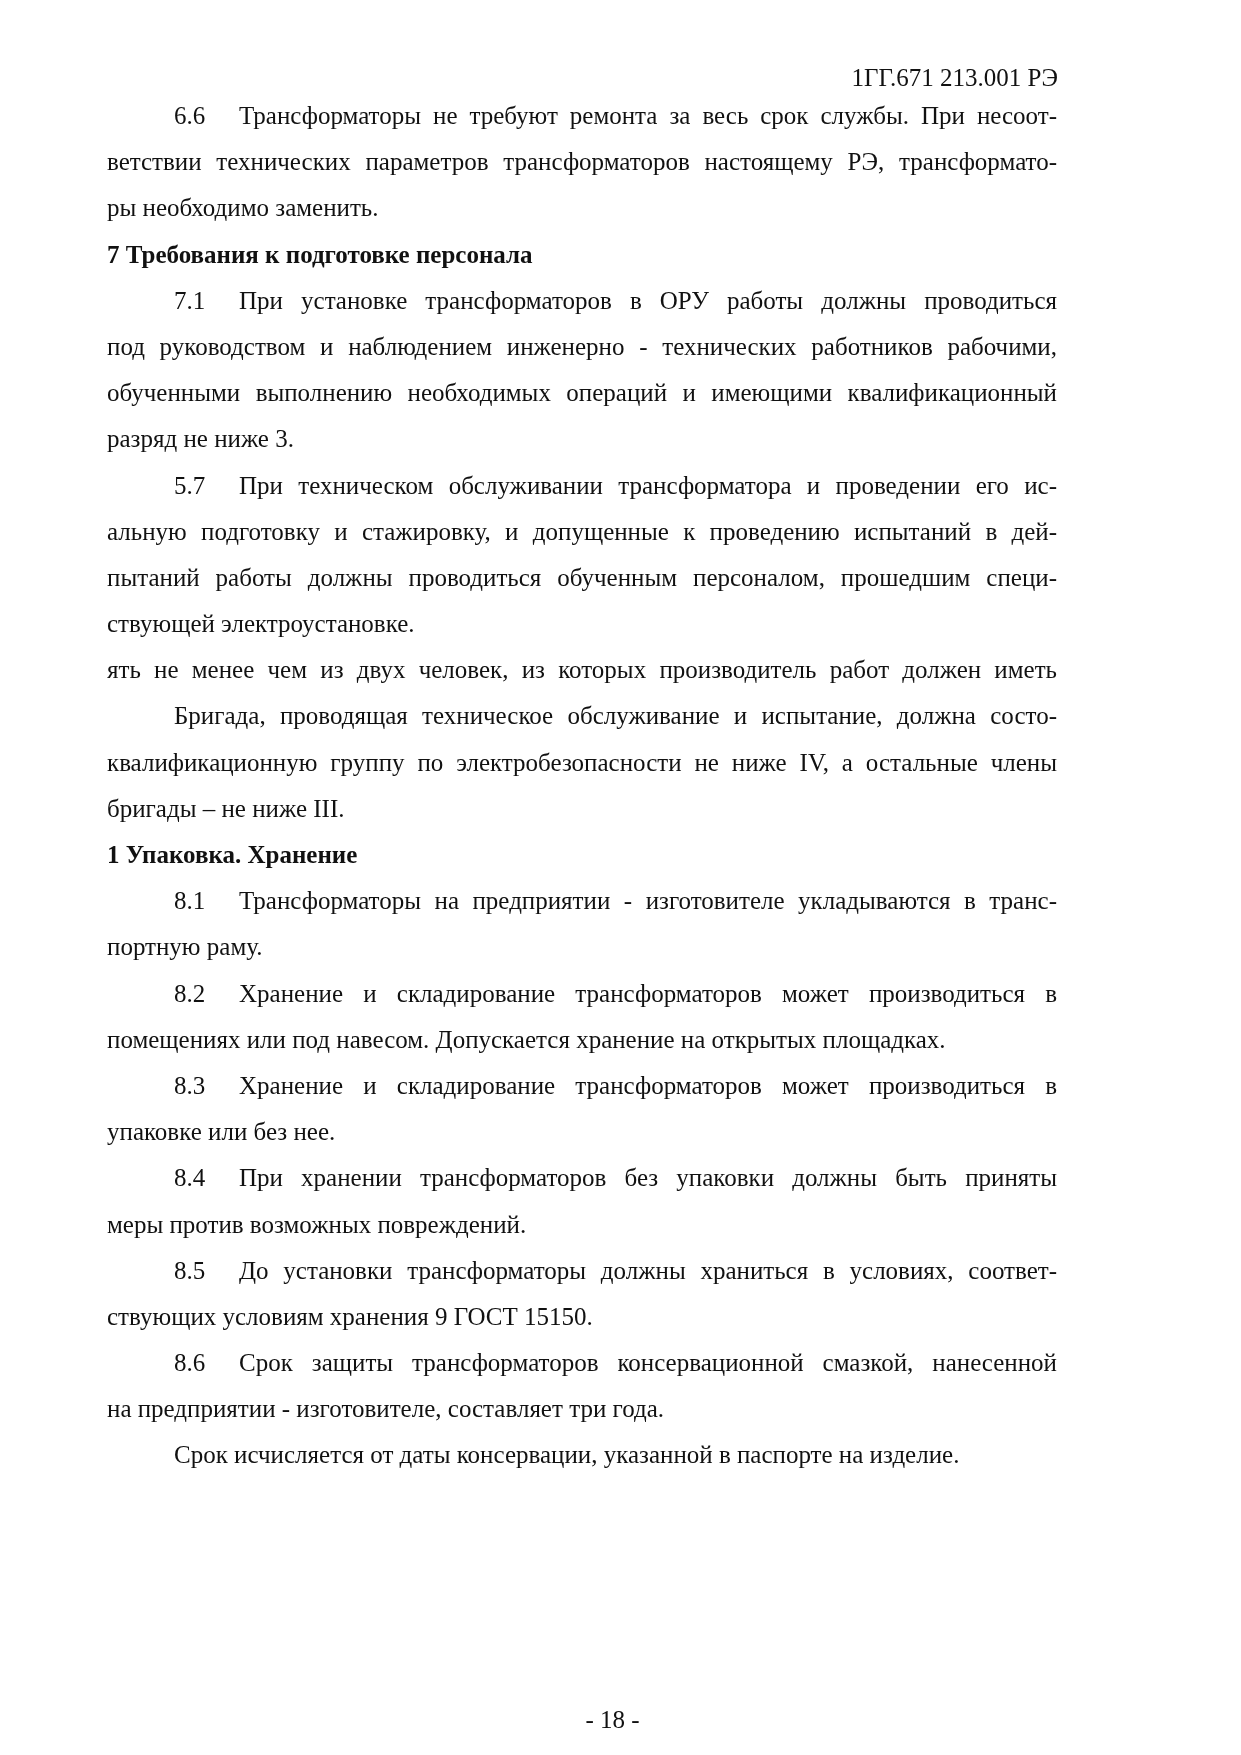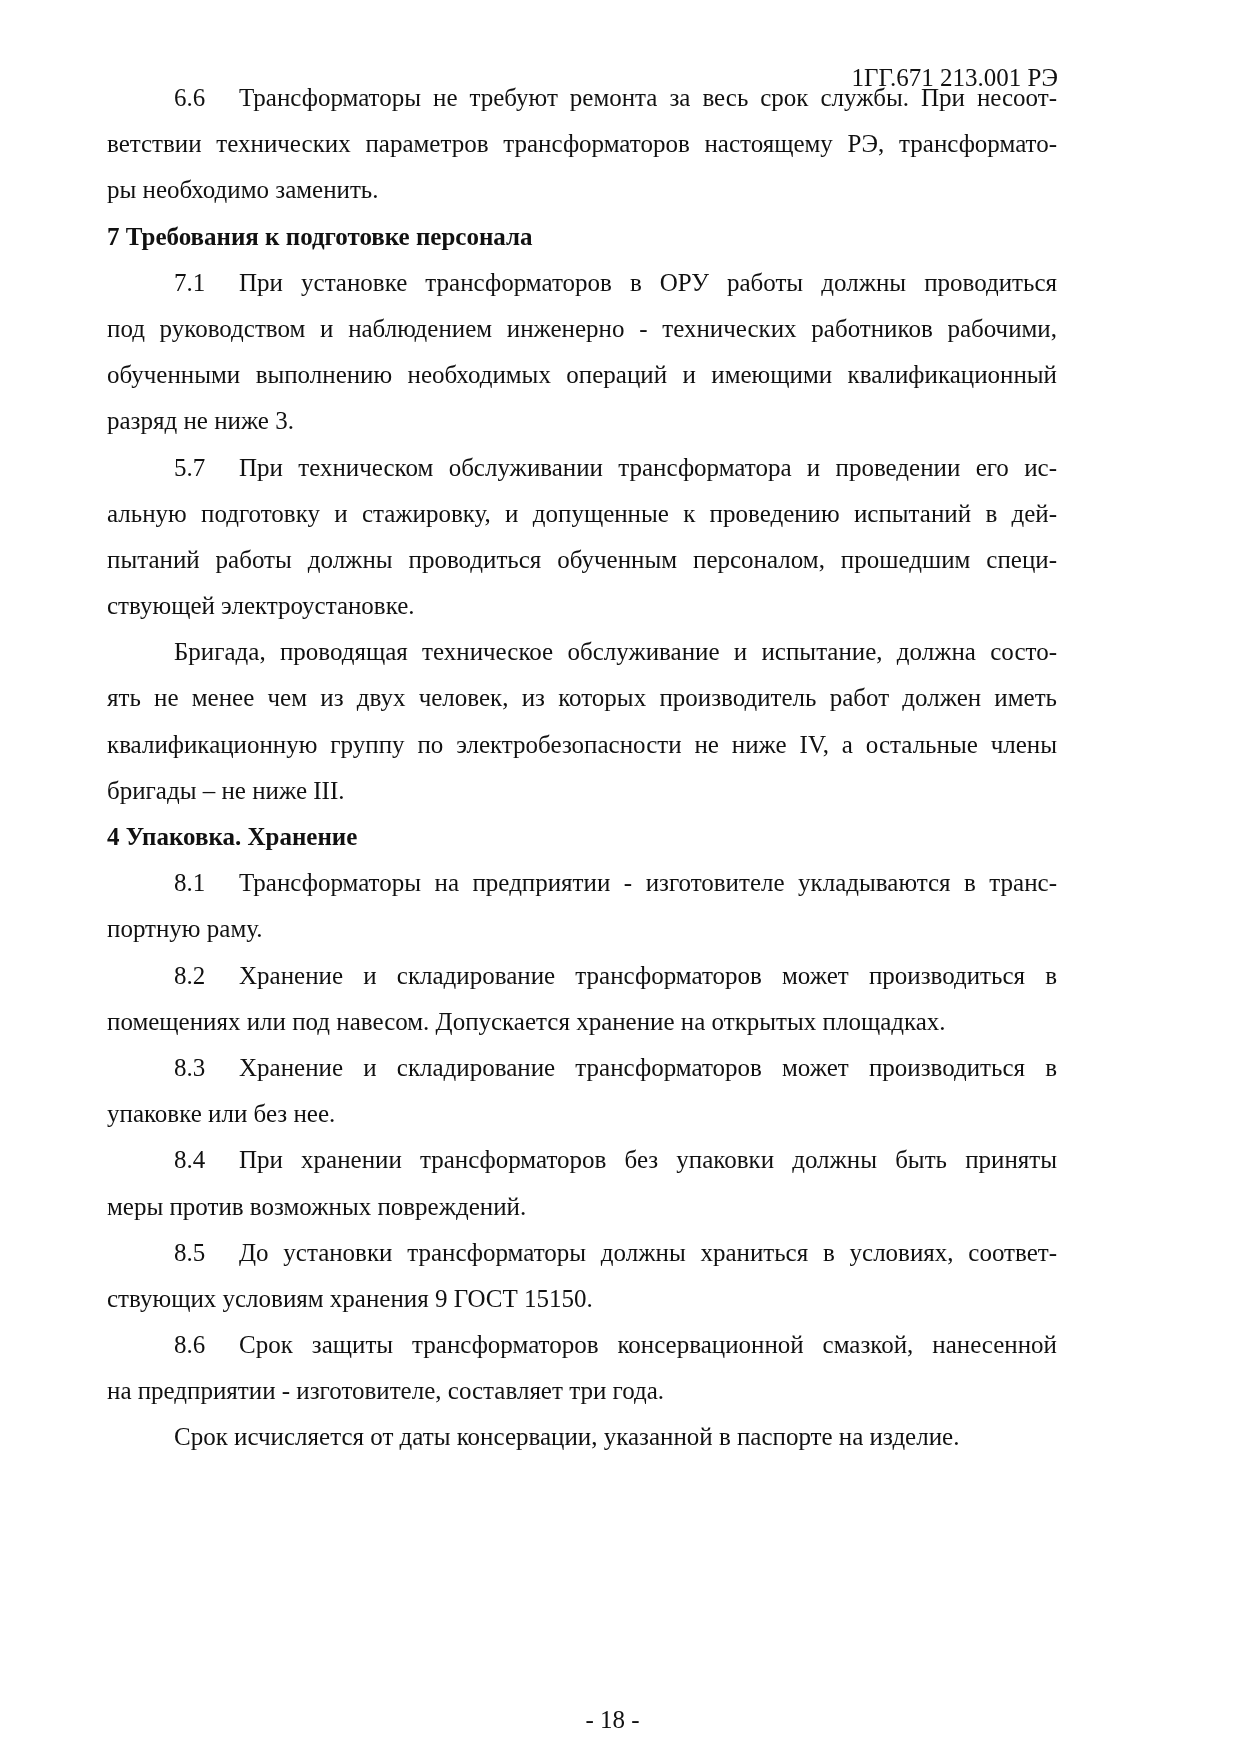--- a/index.html
+++ b/index.html
@@ -1,19 +1,19 @@
 <!DOCTYPE html>
 <html><head>
 <meta charset="utf-8">
 <style>
   html, body { margin: 0; padding: 0; background: #ffffff; }
   body { width: 1241px; height: 1755px; position: relative; overflow: hidden;
          font-family: "Liberation Serif", "DejaVu Serif", serif; color: #111111; }
   .doc-code { position: absolute; top: 63px; right: 183px; font-size: 25px; line-height: 30px; }
-  .content { position: absolute; left: 107px; top: 75px; width: 950px; }
+  .content { position: absolute; left: 107px; top: 93px; width: 950px; }
   .line { font-size: 25px; line-height: 46.2px; height: 46.2px; white-space: nowrap; }
   .line.justify { text-align: justify; text-align-last: justify; }
   .line.indent { padding-left: 67px; }
   .num { display: inline-block; width: 65px; }
   .heading { font-weight: bold; font-size: 25px; line-height: 46.2px; height: 46.2px; }
   .page-number { position: absolute; top: 1705px; left: 0; width: 1225px; text-align: center;
                  font-size: 25px; line-height: 30px; }
 </style>
 </head>
 <body>
@@ -38,27 +38,27 @@
   </div>
 
   <div class="paragraph">
     <div class="line justify indent"><span class="num">5.7</span><span>При техническом обслуживании трансформатора и проведении его ис-</span></div>
     <div class="line justify">альную подготовку и стажировку, и допущенные к проведению испытаний в дей-</div>
     <div class="line justify">пытаний работы должны проводиться обученным персоналом, прошедшим специ-</div>
     <div class="line">ствующей электроустановке.</div>
   </div>
 
   <div class="paragraph">
+    <div class="line justify">ять не менее чем из двух человек, из которых производитель работ должен иметь</div>
     <div class="line justify indent">Бригада, проводящая техническое обслуживание и испытание, должна состо-</div>
-    <div class="line justify">ять не менее чем из двух человек, из которых производитель работ должен иметь</div>
     <div class="line justify">квалификационную группу по электробезопасности не ниже IV, а остальные члены</div>
     <div class="line">бригады – не ниже III.</div>
   </div>
 
-  <div class="heading">4   Упаковка. Хранение</div>
+  <div class="heading">1   Упаковка. Хранение</div>
 
   <div class="paragraph">
     <div class="line justify indent"><span class="num">8.1</span><span>Трансформаторы на предприятии - изготовителе укладываются в транс-</span></div>
     <div class="line">портную раму.</div>
   </div>
 
   <div class="paragraph">
     <div class="line justify indent"><span class="num">8.2</span><span>Хранение и складирование трансформаторов может производиться в</span></div>
     <div class="line">помещениях или под навесом. Допускается хранение на открытых площадках.</div>
   </div>

